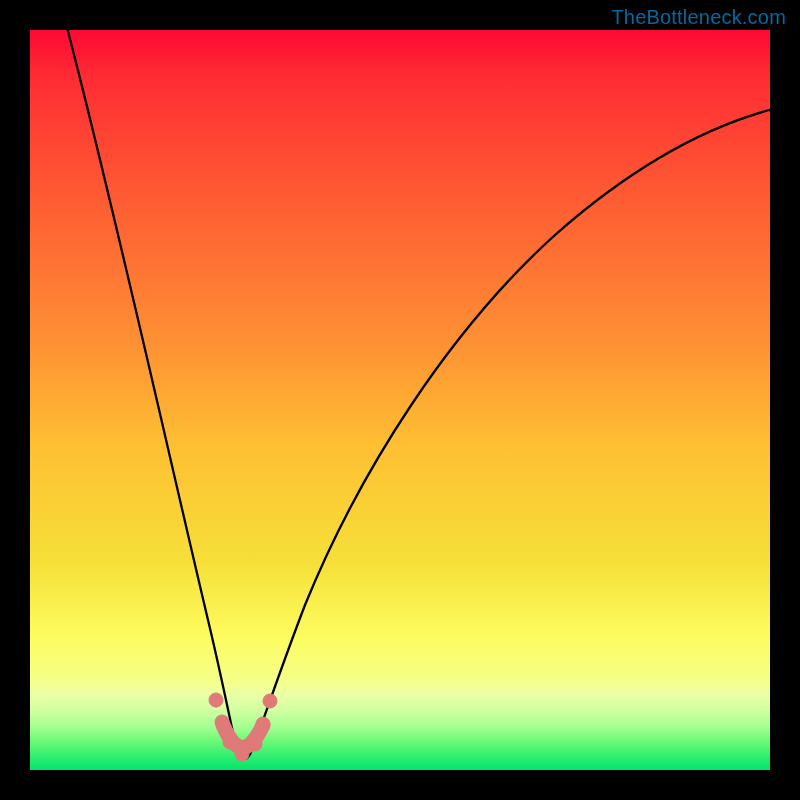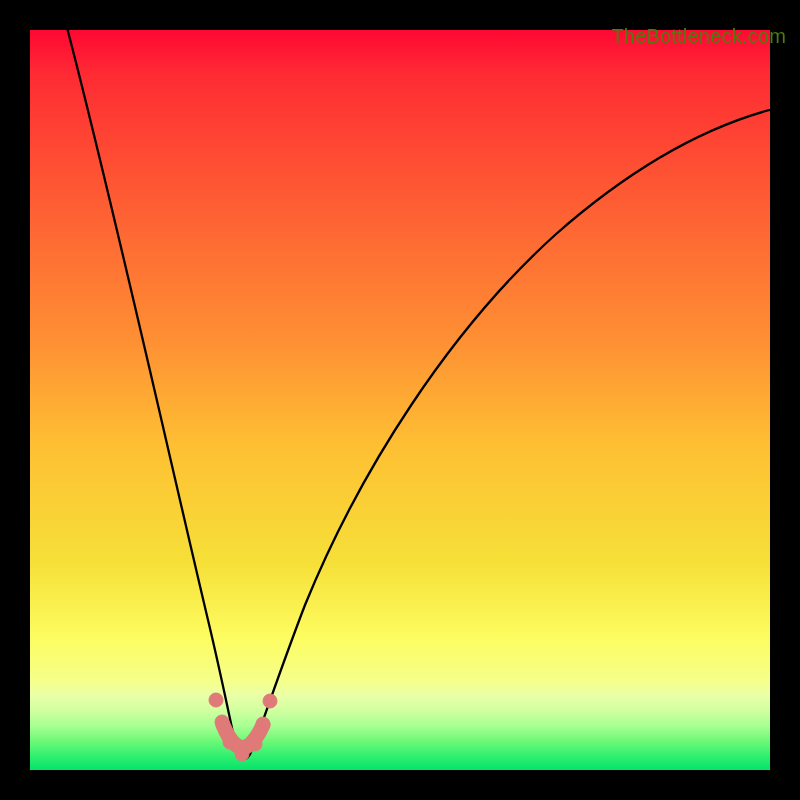--- a/index.html
+++ b/index.html
@@ -14,26 +14,25 @@
   .frame {
     position: relative;
     width: 800px;
     height: 800px;
     background: #000;
   }
   .watermark {
     position: absolute;
     top: 6px;
     right: 14px;
-    color: #4d7c0f;
+    color: #0369a1;
     font-size: 20px;
     font-weight: 500;
     letter-spacing: 0.2px;
     z-index: 10;
-    margin-top: 19px;
   }
   .plot-area {
     position: absolute;
     left: 30px;
     top: 30px;
     width: 740px;
     height: 740px;
     overflow: hidden;
   }
   .gradient {

